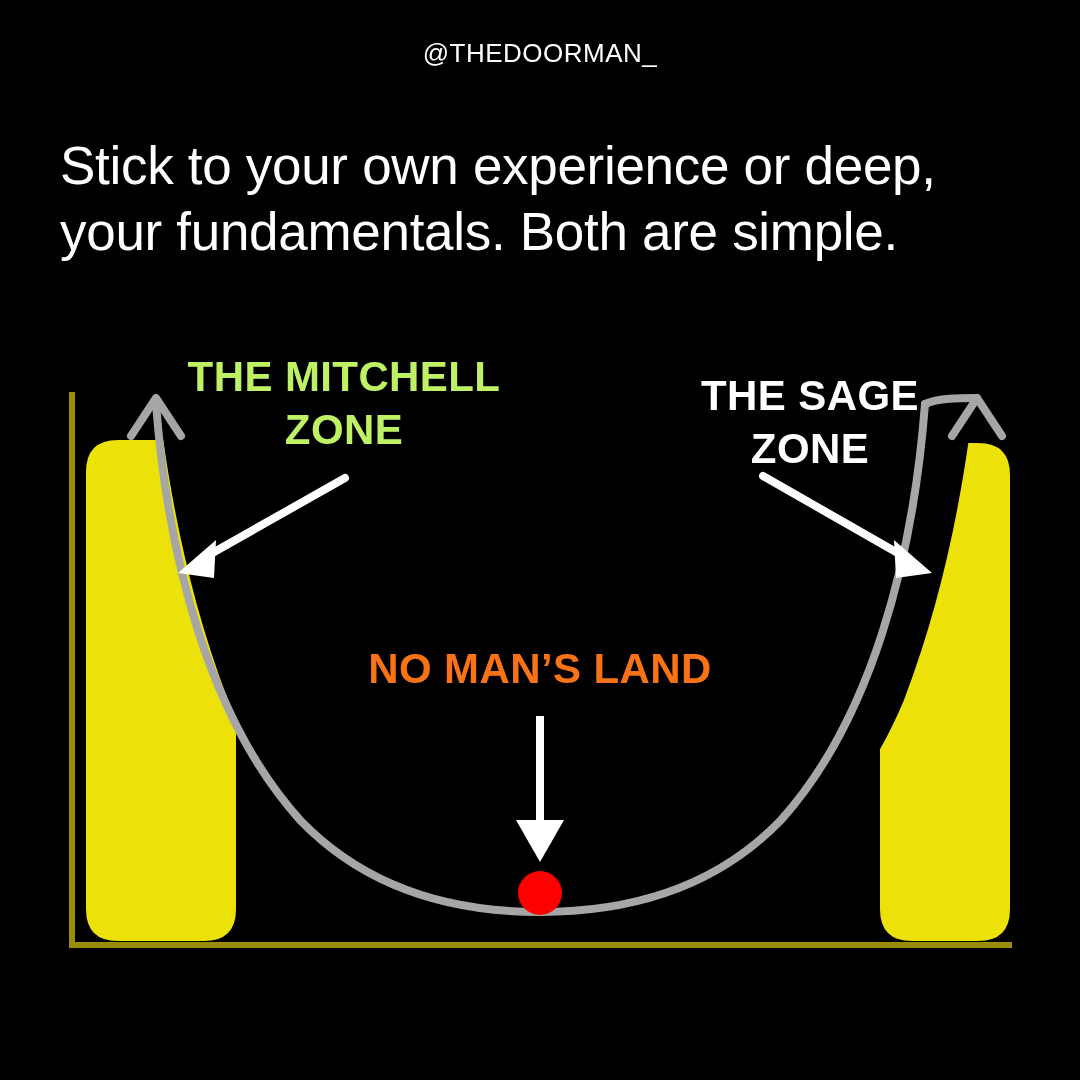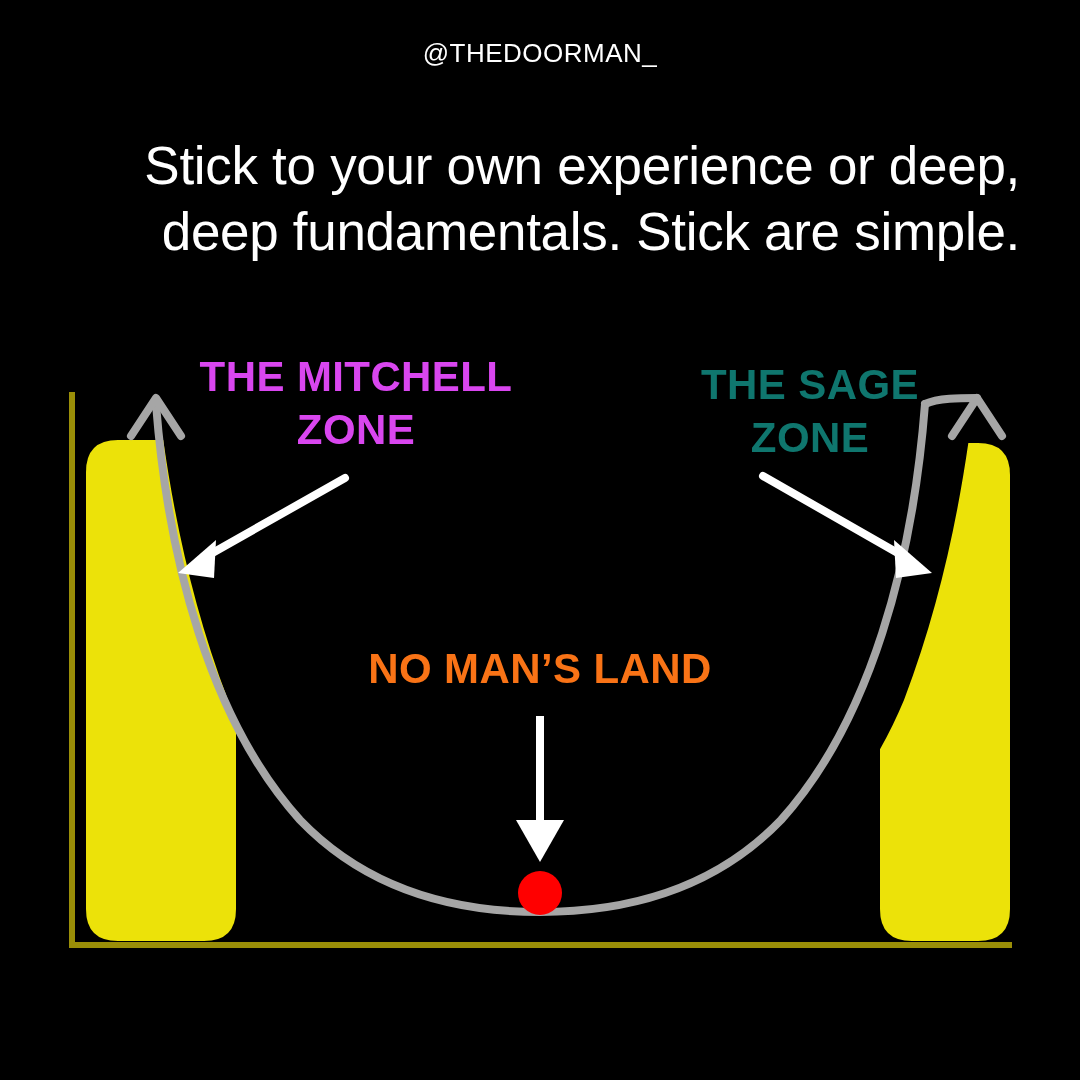--- a/index.html
+++ b/index.html
@@ -34,21 +34,21 @@
     font-weight: 400;
     font-family: "Liberation Sans", sans-serif;
   }
 
   
   .headline {
     position: absolute;
     top: 133px;
     left: 60px;
     width: 960px;
-    text-align: right;
+    text-align: left;
     color: #ffffff;
     font-size: 53px;
     line-height: 66px;
     font-weight: 400;
     font-family: "Liberation Sans", sans-serif;
     letter-spacing: -0.3px;
   }
   .headline .u {
     text-underline-offset: 6px;
     text-decoration-thickness: 3px;
@@ -69,30 +69,30 @@
     position: absolute;
     text-align: center;
     font-weight: bold;
     font-size: 42px;
     line-height: 53px;
     letter-spacing: 0.4px;
     font-family: "Liberation Sans", sans-serif;
     white-space: pre-line;
   }
   #label-mitchell {
-    left: 146px;
+    left: 134px;
     top: 350px;
     width: 420px;
-    color: #d946ef;
+    color: #bef264;
   }
   #label-sage {
     left: 600px;
-    top: 358px;
+    top: 369px;
     width: 420px;
-    color: #0f766e;
+    color: #ffffff;
   }
   #label-noman {
     position: absolute;
     left: 290px;
     top: 645px;
     width: 500px;
     text-align: center;
     color: #f97316;
     font-weight: bold;
     font-size: 42px;
@@ -102,21 +102,21 @@
 </style>
 </head>
 <body>
 
 <div id="poster">
 
   <div class="handle">@THEDOORMAN_</div>
 
   <div class="headline">
     <span>Stick to your own experience or deep,</span><br>
-    <span>deep fundamentals. Stick are </span><span class="u">simple</span><span>.</span>
+    <span>your fundamentals. Both are </span><span class="u">simple</span><span>.</span>
   </div>
 
   <div class="stage">
     <svg width="1080" height="1080" viewBox="0 0 1080 1080" xmlns="http://www.w3.org/2000/svg">
       <defs>
         <clipPath id="clipLeft">
           <path d="M 86 472 Q 86 440 118 440 L 236 440 L 236 909 Q 236 941 204 941 L 118 941 Q 86 941 86 909 Z"></path>
         </clipPath>
         <clipPath id="clipRight">
           <path d="M 880 475 Q 880 443 912 443 L 978 443 Q 1010 443 1010 475 L 1010 909 Q 1010 941 978 941 L 912 941 Q 880 941 880 909 Z"></path>

